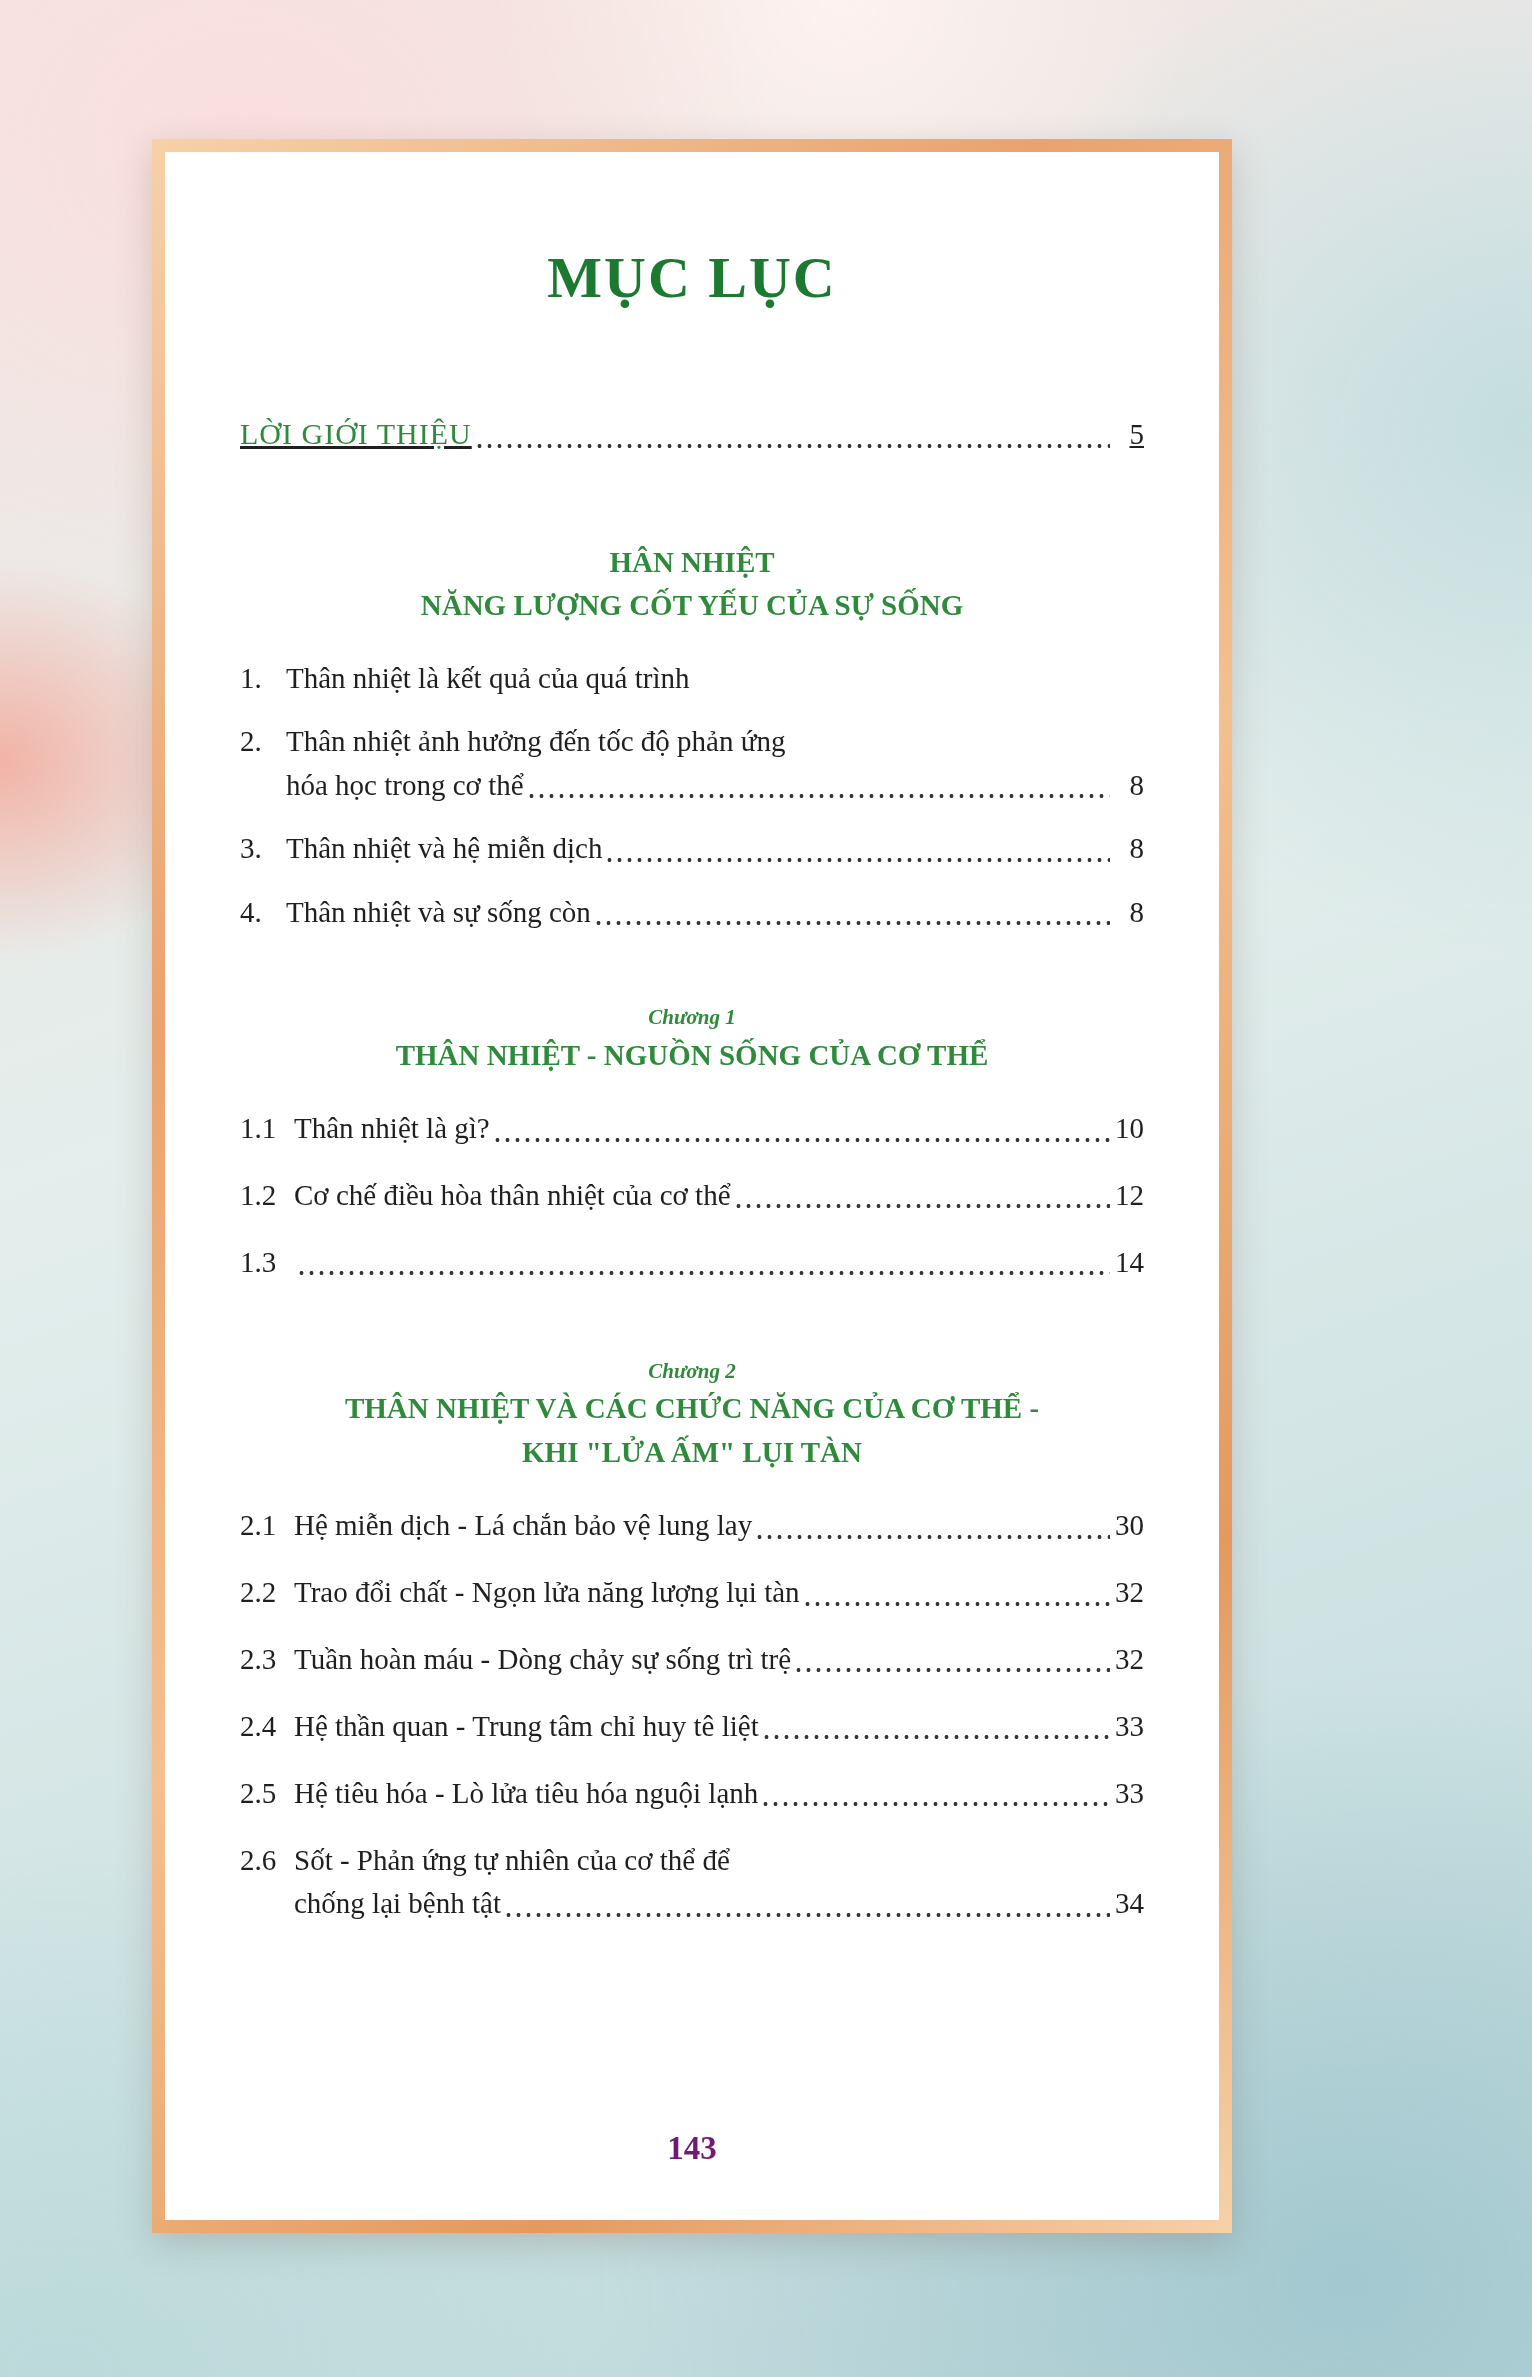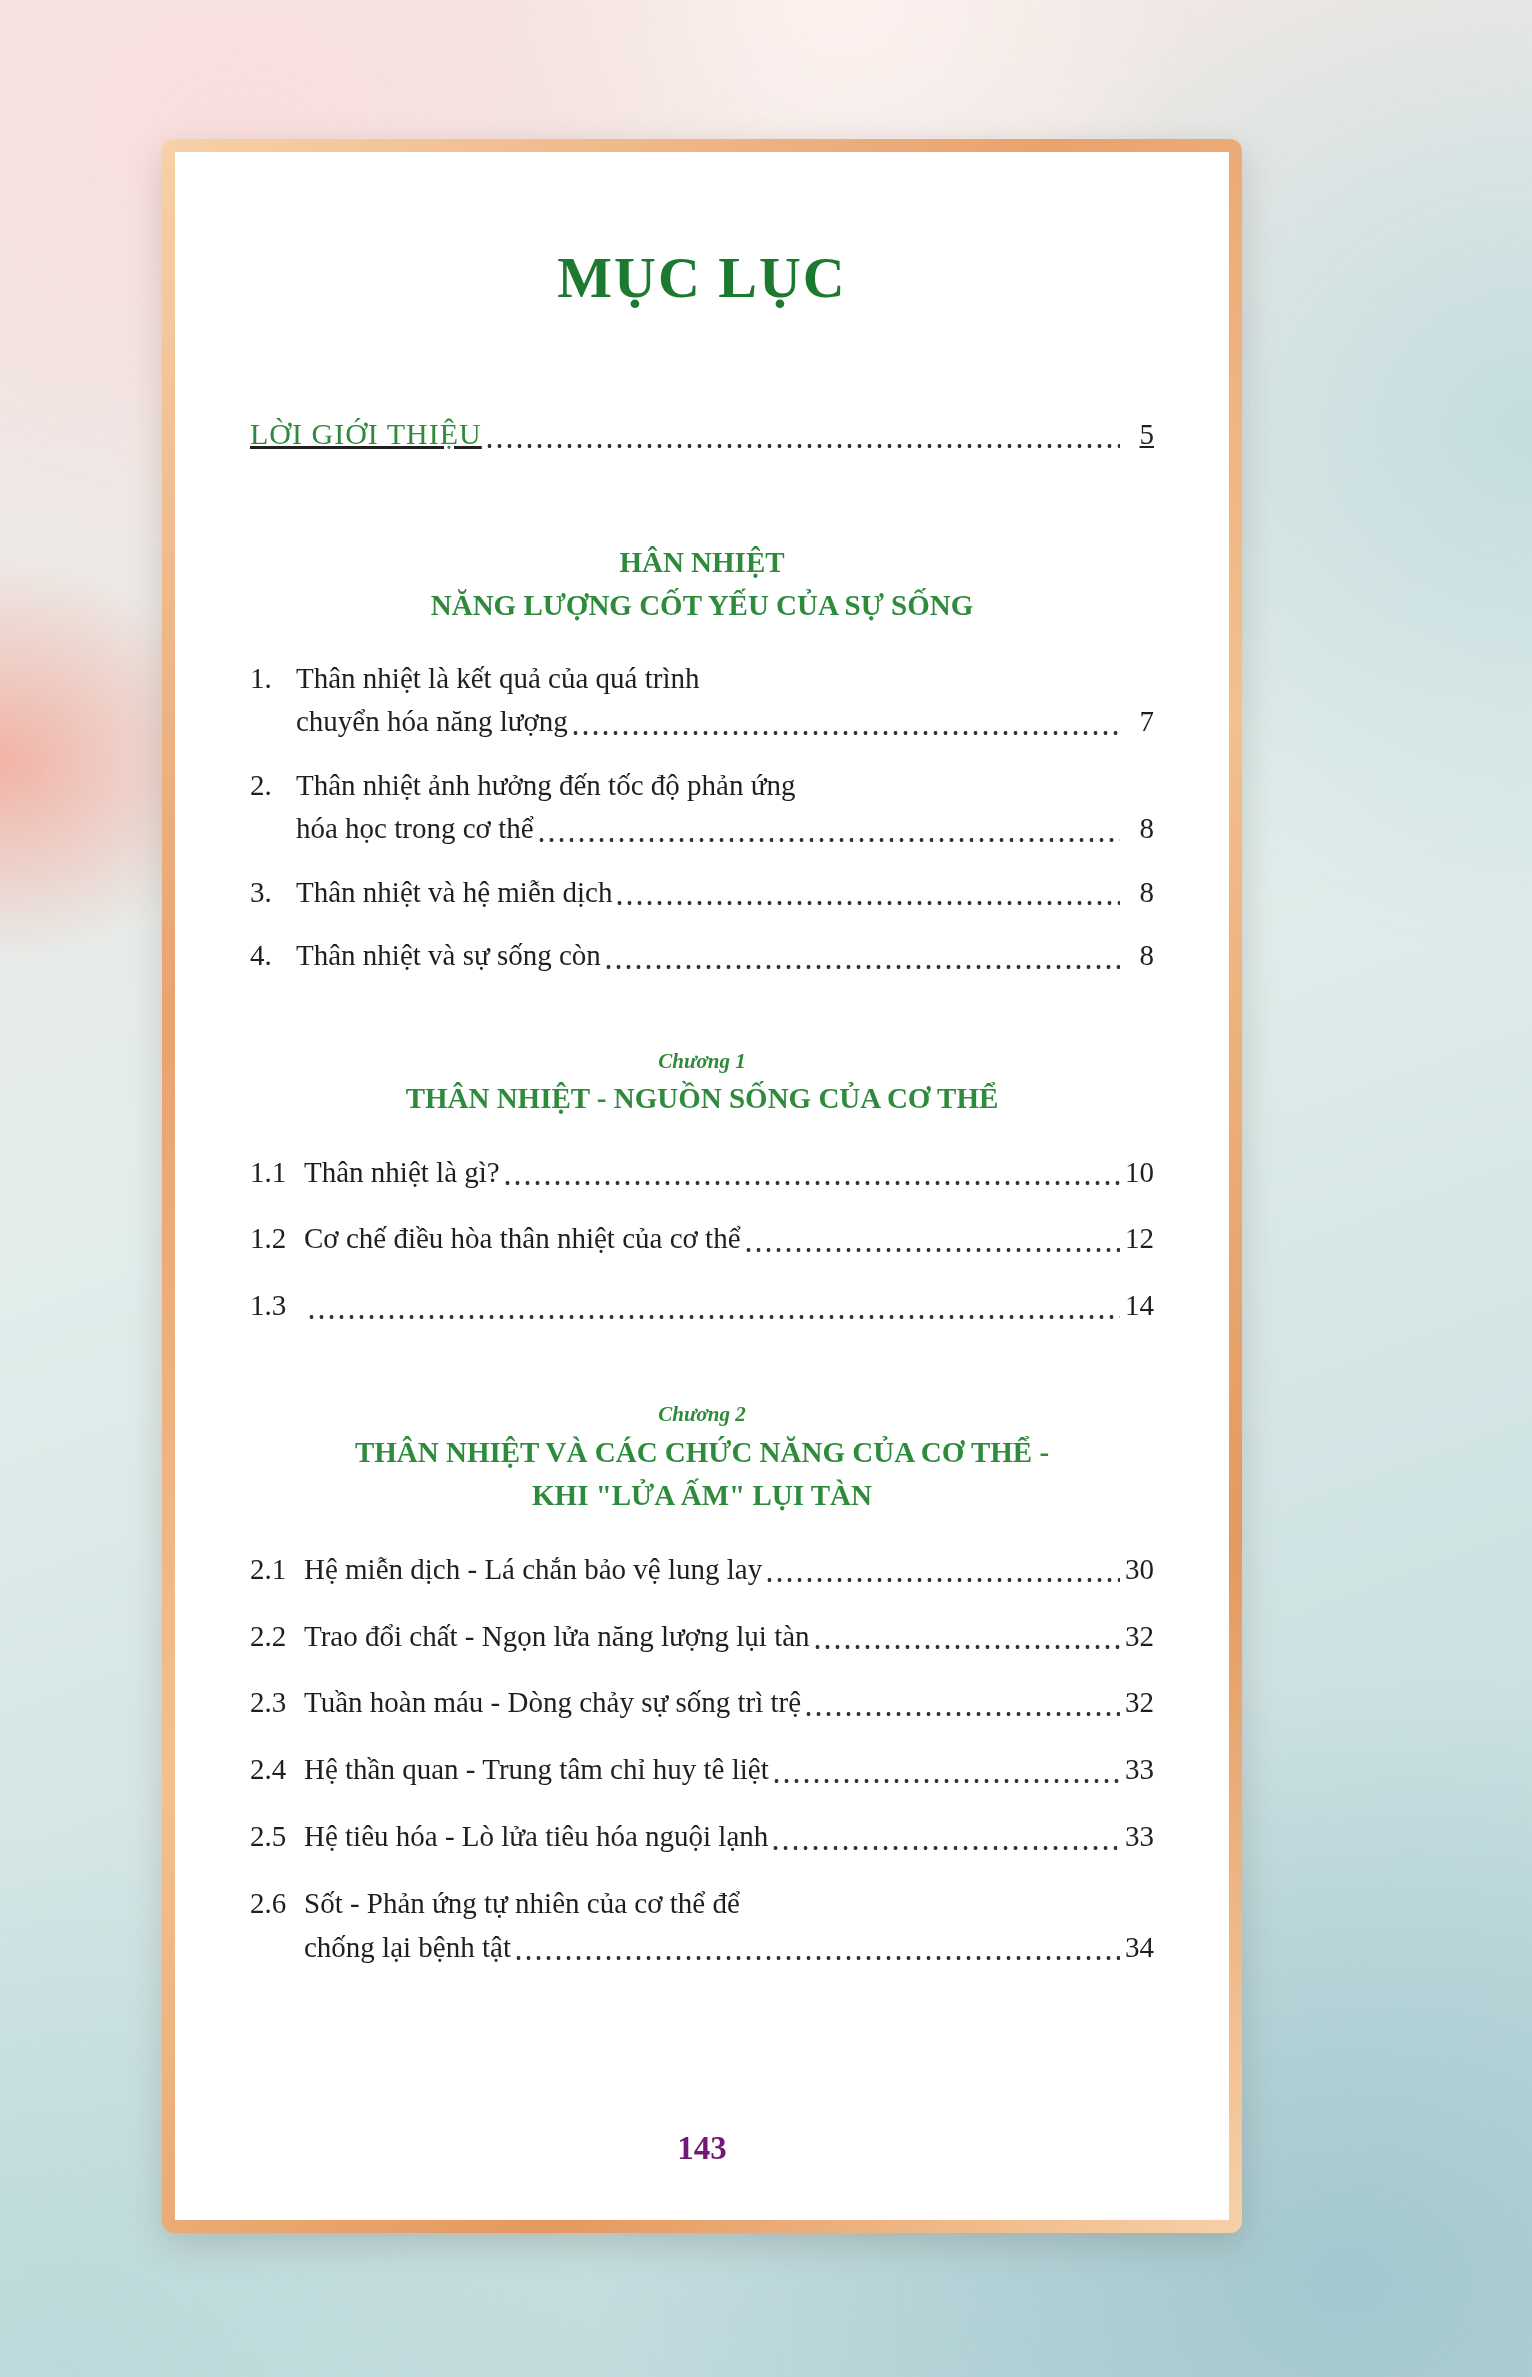--- a/index.html
+++ b/index.html
@@ -12,25 +12,24 @@
       radial-gradient(ellipse 748px 598px at 16% 6%,  #f9dfde 0%, rgba(249,223,222,0) 70%),
       radial-gradient(ellipse 399px  324px  at 0% 32%,  #f2b3a6 0%, rgba(242,179,166,0) 62%),
       radial-gradient(ellipse 498px 449px  at 55% 0%,  #fdf2ef 0%, rgba(253,242,239,0) 70%),
       radial-gradient(ellipse 847px 748px at 100% 18%,#c4dddf 0%, rgba(196,221,223,0) 70%),
       radial-gradient(ellipse 1047px 847px at 88% 96%, #a3c8cf 0%, rgba(163,200,207,0) 72%),
       radial-gradient(ellipse 947px 748px at 4% 100%, #bcdadb 0%, rgba(188,218,219,0) 72%),
       linear-gradient(160deg,#f6e4e1 0%,#e3eeec 42%,#bcd8db 100%);
     font-family:"Liberation Serif","DejaVu Serif",serif;
   }
   .frame{
-    position:absolute;left:162px;top:139px;width:1080px;height:2094px;
+    position:absolute;left:152px;top:139px;width:1080px;height:2094px;
     box-sizing:border-box;padding:13px;
     background:linear-gradient(135deg,#f7d1a8 0%,#e9a36f 28%,#f3c08f 52%,#e4995f 78%,#f7d1a8 100%);
     box-shadow:0 11px 35px rgba(90,60,40,0.20);
-    border-radius:12px;
   }
   .page{
     width:100%;height:100%;box-sizing:border-box;
     background:#ffffff;
     padding:82px 75px 47px 75px;
     display:flex;flex-direction:column;
     font-size:29px;line-height:1.5;color:#1f1f1f;
   }
   .toc-title{
     margin:0 0 90px 0;
@@ -87,25 +86,20 @@
     <div class="center-green part-head">
       <div>HÂN NHIỆT</div>
       <div>NĂNG LƯỢNG CỐT YẾU CỦA SỰ SỐNG</div>
     </div>
 
     <div class="entry">
       <div class="row">
         <span class="num">1.</span>
         <span class="txt">Thân nhiệt là kết quả của quá trình</span>
       </div>
-      <div class="row cont">
-        <span class="txt">chuyển hóa năng lượng</span>
-        <span class="dots"></span>
-        <span class="pg">7</span>
-      </div>
     </div>
 
     <div class="entry">
       <div class="row">
         <span class="num">2.</span>
         <span class="txt">Thân nhiệt ảnh hưởng đến tốc độ phản ứng</span>
       </div>
       <div class="row cont">
         <span class="txt">hóa học trong cơ thể</span>
         <span class="dots"></span>

